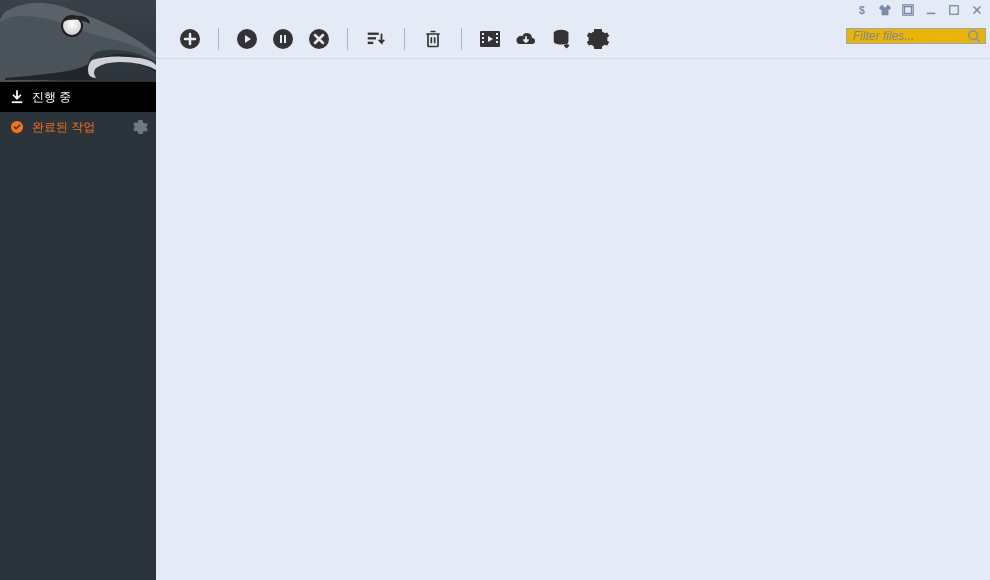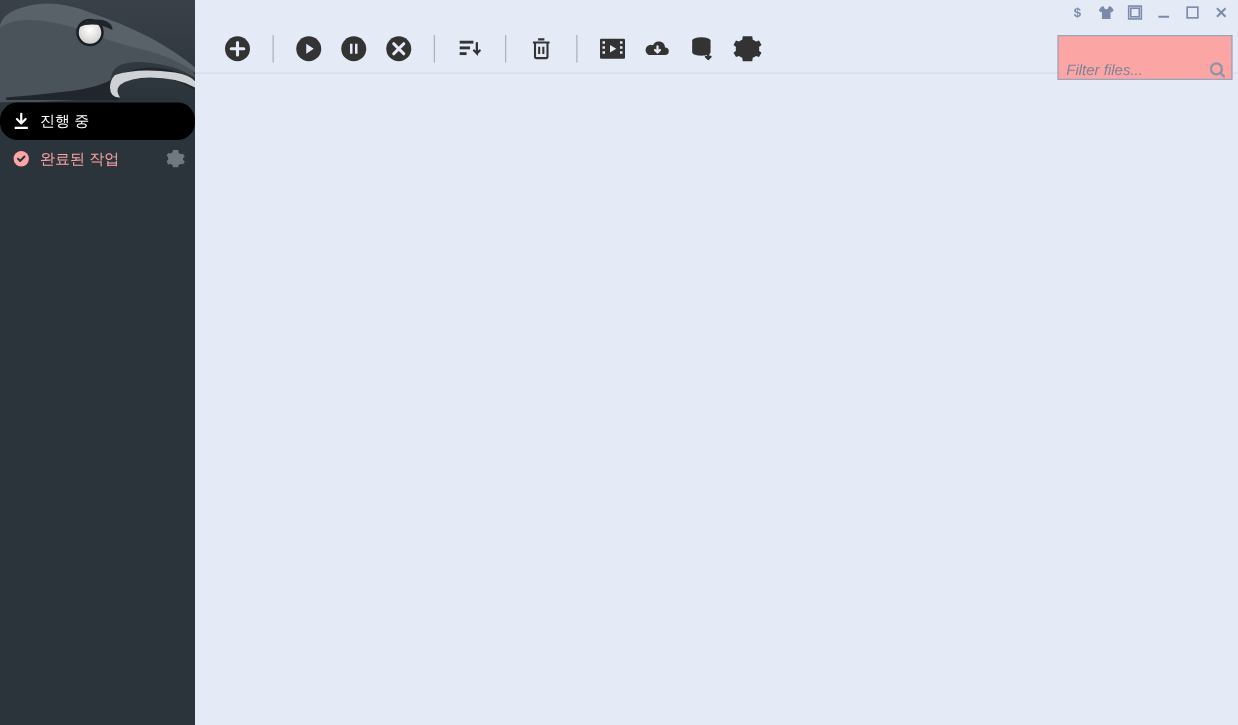--- a/index.html
+++ b/index.html
@@ -27,30 +27,29 @@
       display: flex;
       align-items: center;
       justify-content: center;
       overflow: hidden;
       position: relative;
     }
     .sidebar-item {
       display: flex;
       align-items: center;
       padding: 6px 8px;
-      color: #fca5a5;
+      color: #f97316;
       font-size: 12px;
       cursor: pointer;
       position: relative;
       height: 30px;
     }
     .sidebar-item.active {
       background: #000000;
       color: #ffffff;
-      border-radius: 14px;
     }
     .sidebar-item .item-icon {
       width: 18px;
       display: flex;
       align-items: center;
       justify-content: center;
       margin-right: 6px;
     }
     .sidebar-item .gear {
       position: absolute;
@@ -95,24 +94,24 @@
     }
     .toolbar-sep {
       width: 1px;
       height: 22px;
       background: #a8b2c8;
       margin: 0 10px;
     }
     .search-box {
       margin-left: auto;
       display: flex;
-      align-items: flex-end;
+      align-items: center;
       border: 1px solid #9aa5bd;
-      background: #fca5a5;
-      height: 36px;
+      background: #eab308;
+      height: 16px;
       width: 140px;
       padding: 0 4px 0 6px;
       position: absolute;
       top: 28px;
       right: 4px;
     }
     .search-box input {
       border: none;
       background: transparent;
       outline: none;

